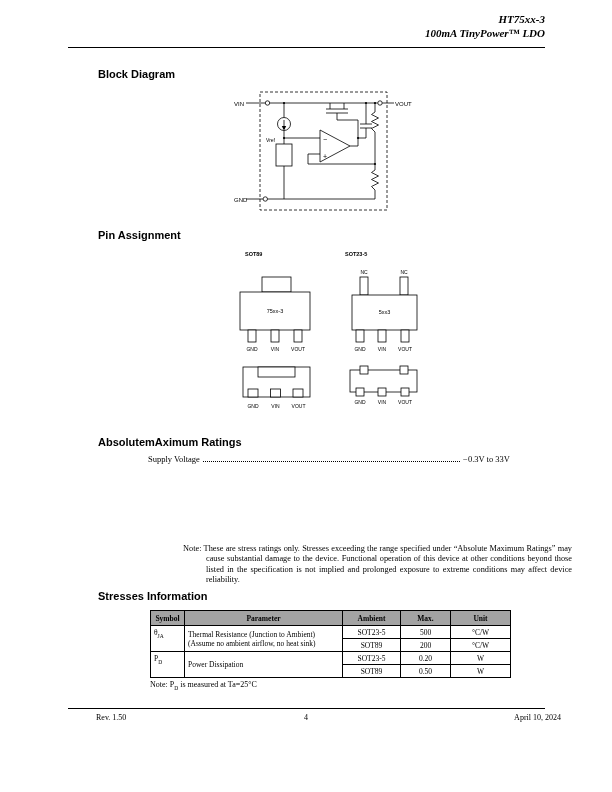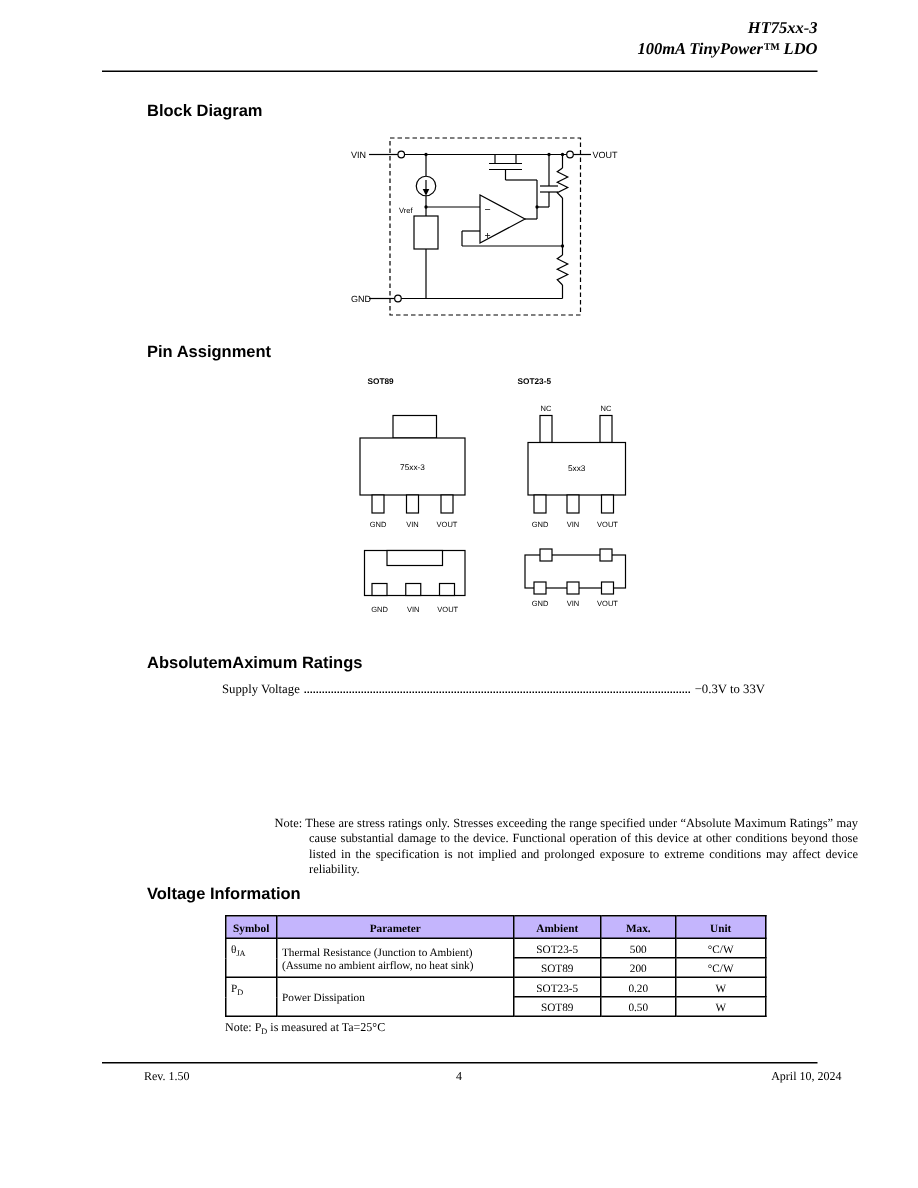--- a/index.html
+++ b/index.html
@@ -28,21 +28,21 @@
   .pat-title{font-family:"Liberation Sans",sans-serif;font-size:5.5px;font-weight:bold;fill:#000;}
   .pat-mark{font-family:"Liberation Sans",sans-serif;font-size:5.5px;fill:#000;}
   .ratings{position:absolute;left:148px;top:454px;width:362px;font-size:8.5px;}
   .rating-row{display:flex;align-items:baseline;height:16px;text-align:center;}
   .leader{flex:1;border-bottom:1px dotted #000;margin:0 3px 2px 3px;}
   .amr-note{position:absolute;left:148px;top:544px;width:366px;font-size:8.3px;
             line-height:10.3px;padding-left:23px;text-indent:-23px;text-align:justify;margin-left:35px;}
   .thermal-table{position:absolute;left:150px;top:610px;width:360px;border-collapse:collapse;
                  font-size:7.5px;table-layout:fixed;}
   .thermal-table th,.thermal-table td{border:1px solid #000;padding:1.5px 3px;}
-  .thermal-table th{background:#c4b5fd;font-weight:bold;text-align:center;height:11px;margin-left:28px;}
+  .thermal-table th{background:#a3a3a3;font-weight:bold;text-align:center;height:11px;margin-left:28px;}
   .thermal-table td.c{text-align:center;}
   .thermal-table td.sym{vertical-align:top;}
   sub{font-size:5.5px;}
   .t-note{position:absolute;left:150px;top:680px;font-size:8px;}
   .ftr{position:absolute;top:713px;font-size:8px;}
   .ftr-left{left:68px;padding-left:28px;}
   .ftr-center{left:0;width:612px;text-align:center;}
   .ftr-right{right:51px;}
 </style>
 </head>
@@ -168,21 +168,21 @@
   <div class="sec-h sec-h-amr">AbsolutemAximum Ratings</div>
   <div class="ratings">
     <div class="rating-row">
       <span>Supply Voltage</span>
       <span class="leader"></span>
       <span>−0.3V to 33V</span>
     </div>
   </div>
   <div class="amr-note">Note: These are stress ratings only. Stresses exceeding the range specified under “Absolute Maximum Ratings” may cause substantial damage to the device. Functional operation of this device at other conditions beyond those listed in the specification is not implied and prolonged exposure to extreme conditions may affect device reliability.</div>
 
-  <div class="sec-h sec-h-thermal">Voltage Information</div>
+  <div class="sec-h sec-h-thermal">Stresses Information</div>
   <table class="thermal-table">
     <colgroup>
       <col style="width:34px">
         <col style="width:158px">
         <col style="width:58px">
         <col style="width:50px">
         <col style="width:60px">
     </colgroup>
     <thead>
       <tr>

